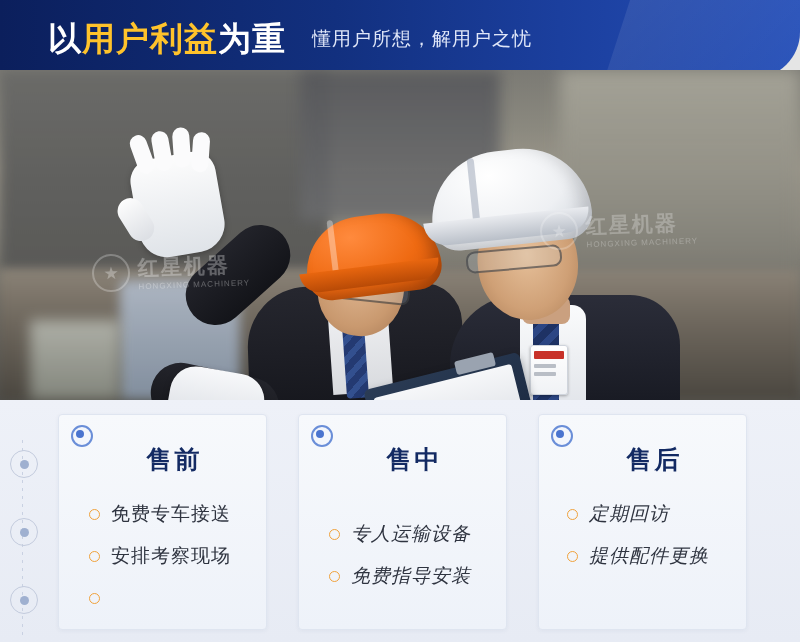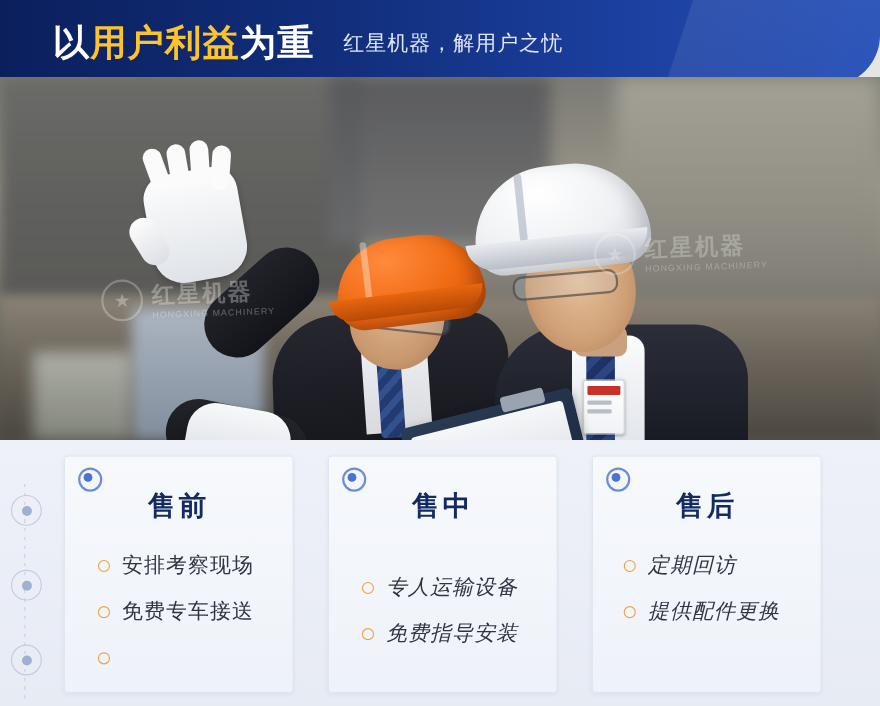--- a/index.html
+++ b/index.html
@@ -269,21 +269,21 @@
   .card.c1{left:58px;} .card.c2{left:298px;} .card.c3{left:538px;}
   .card .corner{
     position:absolute;left:12px;top:10px;width:18px;height:18px;border-radius:50%;
     border:2px solid #6a8ed8;background:#f3f6fc;
   }
   .card .corner:after{
     content:"";position:absolute;left:3px;top:3px;width:8px;height:8px;border-radius:50%;background:#4a74cf;
   }
   .card h3{
     margin:0;position:absolute;left:0;top:28px;width:207px;text-align:center;
-    font-size:25px;font-weight:bold;color:#132a63;letter-spacing:3px;
+    font-size:25px;font-weight:bold;color:#132a63;letter-spacing:3px;padding-left:12px;
   }
   .card ul{
     position:absolute;left:30px;top:78px;margin:0;padding:0;list-style:none;
   }
   .card li{
     display:flex;align-items:center;height:42px;font-size:19px;color:#2f3440;letter-spacing:1px;
   }
   .card li .bullet{
     width:9px;height:9px;border-radius:50%;border:1.5px solid #f0a23c;margin-right:11px;flex:0 0 auto;
   }
@@ -293,21 +293,21 @@
 </head>
 <body>
 
 <div class="page">
 
   <div class="header">
     <div class="header-inner">
       <div class="h-main">
         <span>以</span><span class="hl">用户利益</span><span>为重</span>
       </div>
-      <div class="h-sub">红星机器，解用户之忧</div>
+      <div class="h-sub">懂用户所想，解用户之忧</div>
     </div>
   </div>
 
   <div class="photo">
     <div class="bg-sky"></div>
     <div class="bg-building"></div>
     <div class="bg-building2"></div>
     <div class="bg-right"></div>
     <div class="bg-ground"></div>
     <div class="bg-pipe"></div>
@@ -380,25 +380,25 @@
           <i></i>
         </div>
     </div>
 
     <div class="card c1">
       <span class="corner"></span>
       <h3>售前</h3>
       <ul>
         <li>
             <span class="bullet"></span>
+            <span>免费专车接送</span>
+          </li>
+        <li>
+            <span class="bullet"></span>
             <span>安排考察现场</span>
-          </li>
-        <li>
-            <span class="bullet"></span>
-            <span>免费专车接送</span>
           </li>
         <li>
             <span class="bullet"></span>
           </li>
       </ul>
     </div>
 
     <div class="card c2">
       <span class="corner"></span>
       <h3>售中</h3>

